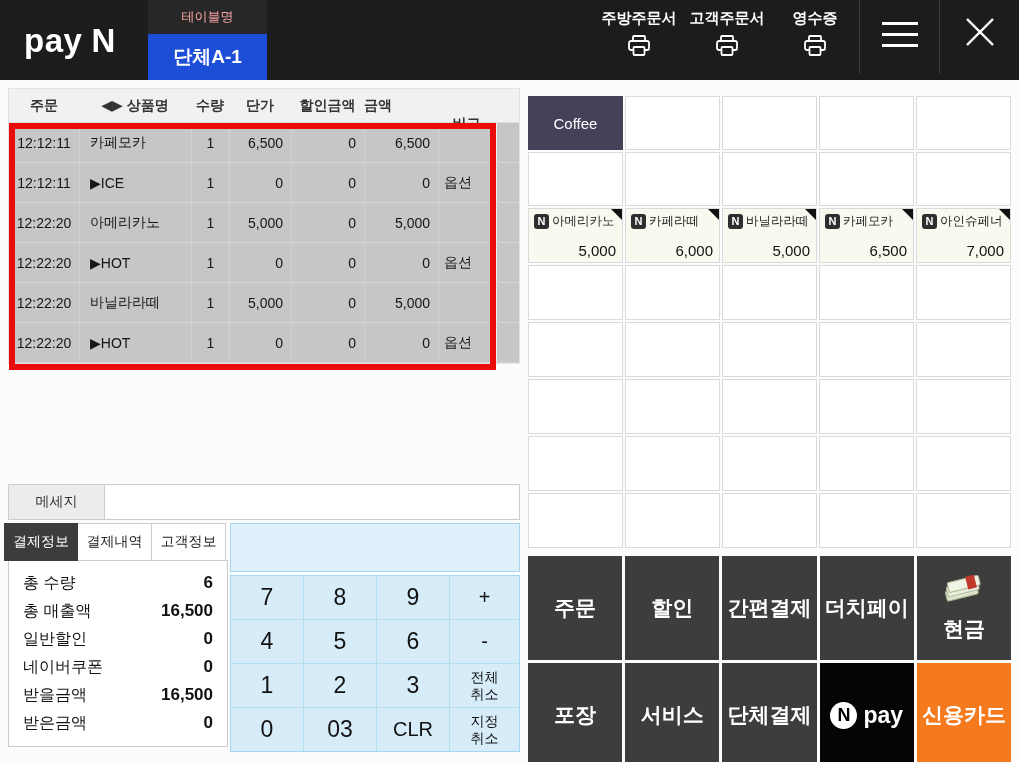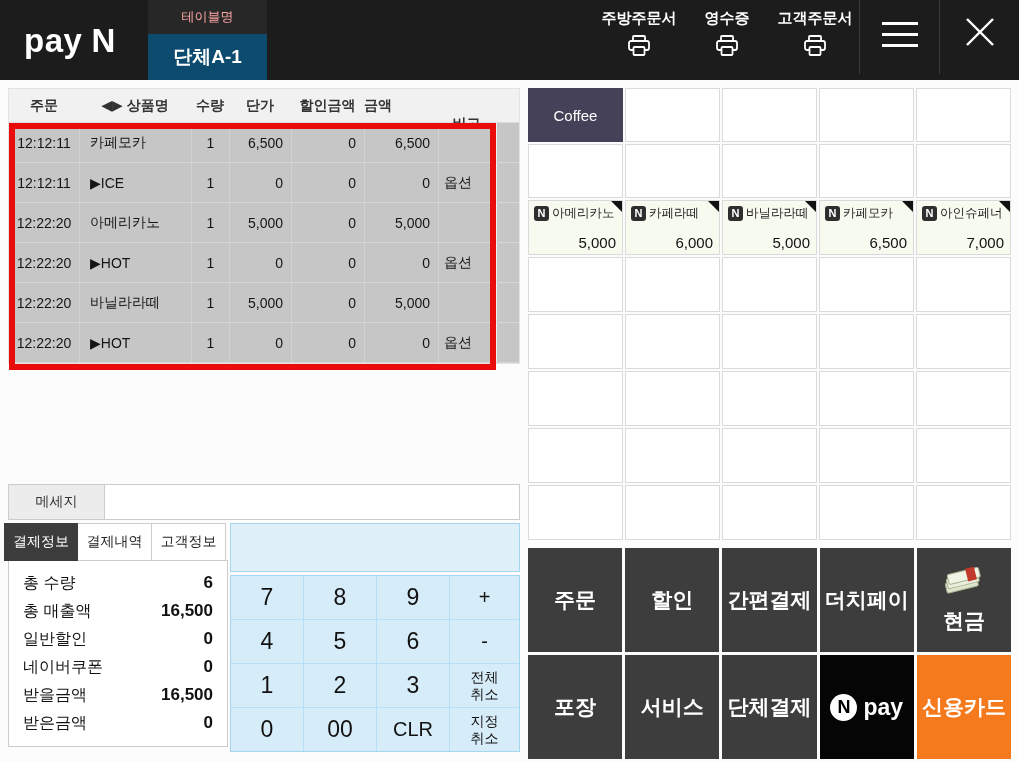--- a/index.html
+++ b/index.html
@@ -5,21 +5,21 @@
   * { margin:0; padding:0; box-sizing:border-box; font-family:"Liberation Sans","DejaVu Sans",sans-serif; }
   html,body { width:1019px; height:762px; }
   body { position:relative; background:#fcfcfc; overflow:hidden; }
 
   
   .header { position:absolute; left:0; top:0; width:1019px; height:80px; background:#1c1c1c; }
   .logo { position:absolute; left:24px; top:22px; color:#fff; font-size:33px; font-weight:700; letter-spacing:.5px; }
   .logo .n { margin-left:9px; font-weight:800; }
   .tbox { position:absolute; left:148px; top:0; width:119px; height:80px; }
   .tbox-label { height:34px; background:#272727; color:#fca5a5; font-size:13px; display:flex; align-items:center; justify-content:center; }
-  .tbox-name { height:46px; background:#0c4a6e; color:#fff; font-size:19px; font-weight:700; display:flex; align-items:center; justify-content:center; }
+  .tbox-name { height:46px; background:#1d4ed8; color:#fff; font-size:19px; font-weight:700; display:flex; align-items:center; justify-content:center; }
   .header-right { position:absolute; right:0; top:0; height:68px; display:flex; align-items:center; }
   .print-btn { width:88px; display:flex; flex-direction:column; align-items:center; gap:7px; color:#fff; font-size:15px; font-weight:700; cursor:pointer; }
   .hdr-divider { width:1px; height:80px; background:#3c3c3c; margin:0 0; }
   .icon-btn { width:79px; height:80px; display:flex; align-items:center; justify-content:center; cursor:pointer; }
   .burger { display:flex; flex-direction:column; gap:8px; }
   .burger span { display:block; width:36px; height:3px; background:#fff; }
 
   
   .order-table { position:absolute; left:8px; top:88px; width:512px; background:#fff; border:1px solid #e2e2e2; }
   .ot-header { display:flex; height:34px; background:#f1f1f1; border-bottom:1px solid #ddd; font-size:14px; font-weight:700; color:#333; align-items:center; }
@@ -60,21 +60,21 @@
   .keypad { position:absolute; left:230px; top:523px; width:290px; }
   .kp-display { height:49px; background:#dff0fb; border:1px solid #a5d6f0; margin-bottom:3px; }
   .kp-grid { display:grid; grid-template-columns:72px 72px 72px 1fr; grid-auto-rows:43px; gap:1px; background:#b7dff4; border:1px solid #a5d6f0; }
   .kp-key { background:#d7ecf9; display:flex; align-items:center; justify-content:center; font-size:23px; color:#111; cursor:pointer; }
   .kp-op { font-size:20px; }
   .kp-cancel { flex-direction:column; font-size:14px; line-height:17px; }
 
   
   .rp { position:absolute; left:528px; top:88px; width:483px; height:674px; }
   .grid5 { display:grid; grid-template-columns:repeat(5,1fr); gap:2px; }
-  .cat-grid  { grid-auto-rows:54px; }
+  .cat-grid  { grid-auto-rows:54px;margin-top:8px; }
   .prod-grid { margin-top:2px; grid-auto-rows:55px; }
   .cell { background:#fff; border:1px solid #dadada; }
   .cat-coffee { background:#454158; border-color:#454158; color:#fff; font-size:15px; display:flex; align-items:center; justify-content:center; cursor:pointer; }
   .prod { position:relative; background:#f7faef; padding:4px 5px; font-size:12.5px; color:#222; line-height:16px; word-break:break-all; cursor:pointer; overflow:hidden; }
   .prod .tri { position:absolute; top:0; right:0; width:0; height:0; border-top:11px solid #111; border-left:11px solid transparent; }
   .prod .badge { display:inline-block; width:15px; height:15px; background:#2e2e2e; color:#fff; border-radius:3px; font-size:11px; font-weight:700; text-align:center; line-height:15px; margin-right:3px; }
   .prod .price { position:absolute; right:6px; bottom:3px; font-size:15px; color:#111; }
   .act-grid { margin-top:8px; grid-auto-rows:104px; gap:3px; }
   .act { background:#3d3d3d; color:#fff; font-size:21px; font-weight:700; display:flex; align-items:center; justify-content:center; cursor:pointer; }
   .act.cash { flex-direction:column; gap:5px; }
@@ -97,29 +97,29 @@
   <div class="header-right">
     <div class="print-btn">
       <span>주방주문서</span>
       <span><svg width="24" height="22" viewBox="0 0 24 22">
             <rect x="6" y="1" width="12" height="5" rx="1" fill="none" stroke="#fff" stroke-width="1.8"></rect>
             <rect x="2" y="6" width="20" height="9" rx="2" fill="none" stroke="#fff" stroke-width="1.8"></rect>
             <rect x="6.5" y="12" width="11" height="8" rx="1" fill="#1c1c1c" stroke="#fff" stroke-width="1.8"></rect>
           </svg></span>
     </div>
     <div class="print-btn">
-      <span>영수증</span>
+      <span>고객주문서</span>
       <span><svg width="24" height="22" viewBox="0 0 24 22">
             <rect x="6" y="1" width="12" height="5" rx="1" fill="none" stroke="#fff" stroke-width="1.8"></rect>
             <rect x="2" y="6" width="20" height="9" rx="2" fill="none" stroke="#fff" stroke-width="1.8"></rect>
             <rect x="6.5" y="12" width="11" height="8" rx="1" fill="#1c1c1c" stroke="#fff" stroke-width="1.8"></rect>
           </svg></span>
     </div>
     <div class="print-btn">
-      <span>고객주문서</span>
+      <span>영수증</span>
       <span><svg width="24" height="22" viewBox="0 0 24 22">
             <rect x="6" y="1" width="12" height="5" rx="1" fill="none" stroke="#fff" stroke-width="1.8"></rect>
             <rect x="2" y="6" width="20" height="9" rx="2" fill="none" stroke="#fff" stroke-width="1.8"></rect>
             <rect x="6.5" y="12" width="11" height="8" rx="1" fill="#1c1c1c" stroke="#fff" stroke-width="1.8"></rect>
           </svg></span>
     </div>
     <div class="hdr-divider"></div>
     <div class="icon-btn">
       <span class="burger">
           <span></span>
@@ -263,21 +263,21 @@
     <div class="kp-key">6</div>
     <div class="kp-key kp-op">-</div>
     <div class="kp-key">1</div>
     <div class="kp-key">2</div>
     <div class="kp-key">3</div>
     <div class="kp-key kp-cancel">
       <span>전체</span>
       <span>취소</span>
     </div>
     <div class="kp-key">0</div>
-    <div class="kp-key">00</div>
+    <div class="kp-key">03</div>
     <div class="kp-key" style="font-size:20px;">CLR</div>
     <div class="kp-key kp-cancel">
       <span>지정</span>
       <span>취소</span>
     </div>
   </div>
 </div>
 
 <div class="rp">
 

